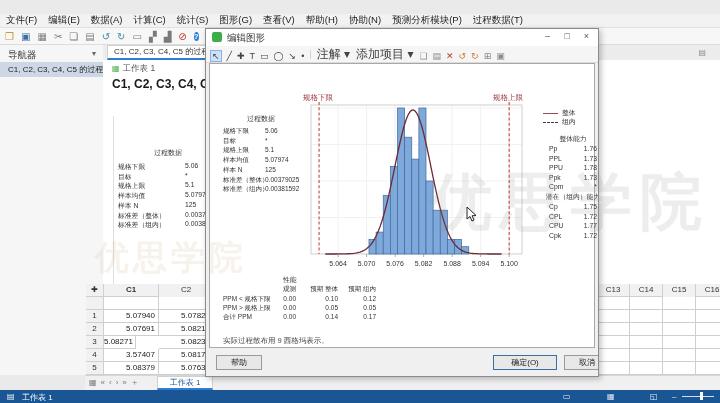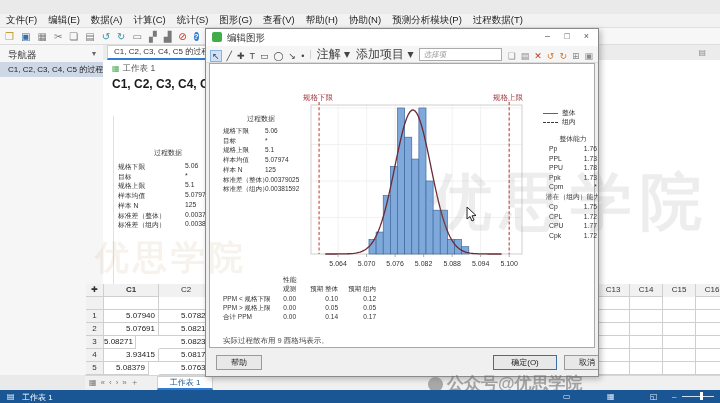--- a/index.html
+++ b/index.html
@@ -159,24 +159,24 @@
       <div class="gcell gnum" style="left: 0px; top: 26px; width: 18px; height: 13px; line-height: 12px;">1</div>
       <div class="gcell gval" style="left: 18px; top: 26px; width: 55px; height: 13px; line-height: 12px;">5.07940</div>
       <div class="gcell gval" style="left: 73px; top: 26px; width: 55px; height: 13px; line-height: 12px;">5.07826</div>
       <div class="gcell gnum" style="left: 0px; top: 39px; width: 18px; height: 13px; line-height: 12px;">2</div>
       <div class="gcell gval" style="left: 18px; top: 39px; width: 55px; height: 13px; line-height: 12px;">5.07691</div>
       <div class="gcell gval" style="left: 73px; top: 39px; width: 55px; height: 13px; line-height: 12px;">5.08216</div>
       <div class="gcell gnum" style="left: 0px; top: 52px; width: 18px; height: 13px; line-height: 12px;">3</div>
       <div class="gcell gval" style="left: 18px; top: 52px; width: 32px; height: 13px; line-height: 12px;">5.08271</div>
       <div class="gcell gval" style="left: 73px; top: 52px; width: 55px; height: 13px; line-height: 12px;">5.08231</div>
       <div class="gcell gnum" style="left: 0px; top: 65px; width: 18px; height: 13px; line-height: 12px;">4</div>
-      <div class="gcell gval" style="left: 18px; top: 65px; width: 55px; height: 13px; line-height: 12px;">3.93415</div>
+      <div class="gcell gval" style="left: 18px; top: 65px; width: 55px; height: 13px; line-height: 12px;">3.57407</div>
       <div class="gcell gval" style="left: 73px; top: 65px; width: 55px; height: 13px; line-height: 12px;">5.08176</div>
       <div class="gcell gnum" style="left: 0px; top: 78px; width: 18px; height: 13px; line-height: 12px;">5</div>
-      <div class="gcell gval" style="left: 18px; top: 78px; width: 45px; height: 13px; line-height: 12px;">5.08379</div>
+      <div class="gcell gval" style="left: 18px; top: 78px; width: 55px; height: 13px; line-height: 12px;">5.08379</div>
       <div class="gcell gval" style="left: 73px; top: 78px; width: 55px; height: 13px; line-height: 12px;">5.07634</div>
     </div>
 
   <div class="abs grid" style="left:560px;top:284px;width:160px;height:91px;z-index:5;">
       <div class="gcell ghead" style="left: 37px; top: 0px; width: 33px; height: 13px; line-height: 12px;">C13</div>
       <div class="gcell ghead" style="left: 70px; top: 0px; width: 33px; height: 13px; line-height: 12px;">C14</div>
       <div class="gcell ghead" style="left: 103px; top: 0px; width: 33px; height: 16px; line-height: 12px;">C15</div>
       <div class="gcell ghead" style="left: 136px; top: 0px; width: 33px; height: 13px; line-height: 12px;">C16</div>
       <div class="gcell gval" style="left: 37px; top: 13px; width: 33px; height: 13px; line-height: 12px;"></div>
       <div class="gcell gval" style="left: 70px; top: 13px; width: 33px; height: 13px; line-height: 12px;"></div>
@@ -226,21 +226,20 @@
       <div class="txt">编辑图形</div>
       <span class="dlg-ctrl" style="right:48px">–</span>
       <span class="dlg-ctrl" style="right:28px">□</span>
       <span class="dlg-ctrl" style="right:9px">×</span>
     </div>
     <div class="dlg-toolbar">
       <span id="dtools"><span class="dtool sel">↖</span><span class="dtool">╱</span><span class="dtool">✚</span><span class="dtool">T</span><span class="dtool">▭</span><span class="dtool">◯</span><span class="dtool">↘</span><span class="dtool">•</span></span>
       <span class="dsep">|</span>
       <span class="ddrop"><span>注解</span> <span>▾</span></span>
       <span class="ddrop"><span>添加项目</span> <span>▾</span></span>
-      <span class="dcombo">选择项</span>
       <span id="dacts"><span class="dact" style="color: rgb(138, 138, 138);">❏</span><span class="dact" style="color: rgb(138, 138, 138);">▤</span><span class="dact" style="color: rgb(192, 57, 43);">✕</span><span class="dact" style="color: rgb(208, 122, 42);">↺</span><span class="dact" style="color: rgb(208, 122, 42);">↻</span><span class="dact" style="color: rgb(138, 138, 138);">⊞</span><span class="dact" style="color: rgb(138, 138, 138);">▣</span></span>
     </div>
 
     <div class="canvas">
       <div class="spec-lab" style="left:93px">规格下限</div>
       <div class="spec-lab" style="left:283px">规格上限</div>
 
       <svg id="plot" style="position:absolute;left:96px;top:36px;" width="230" height="175" viewBox="0 0 230 175">
           <line x1="32.08783783783829" y1="5" x2="32.08783783783829" y2="154" stroke="#ededed" stroke-width="0.8"></line>
           <line x1="60.60135135135317" y1="5" x2="60.60135135135317" y2="154" stroke="#ededed" stroke-width="0.8"></line>
@@ -349,19 +348,18 @@
       <div class="footnote">实际过程散布用 9 西格玛表示。</div>
     </div>
 
     <div class="dbtn" style="left:10px;top:326px;width:46px;">帮助</div>
     <div class="dbtn def" style="left:287px;top:326px;width:64px;">确定(O)</div>
     <div class="dbtn" style="left:358px;top:326px;width:46px;">取消</div>
   </div>
 
   <div class="wm-big">优思学院</div>
   <div class="wm-big2">优思学院</div>
-  <div class="wm-bot"><span class="wc"></span><span>公众号@优思学院</span></div>
 
   <svg class="cursor" width="12" height="17" viewBox="0 0 12 17">
     <path d="M1,1 L1,13 L4,10.5 L6,15 L8,14 L6,9.8 L10,9.5 Z" fill="#ffffff" stroke="#222" stroke-width="1"></path>
   </svg>
 
 </div>
 
 </body></html>

